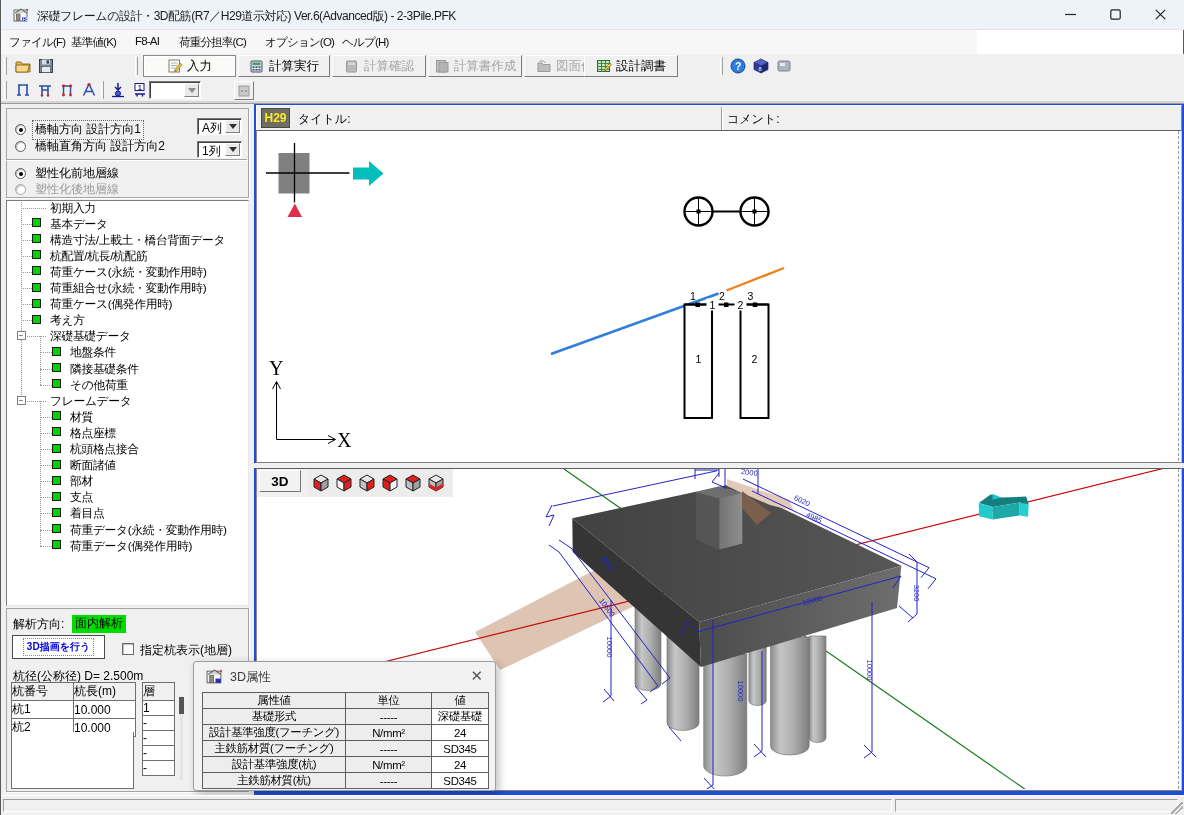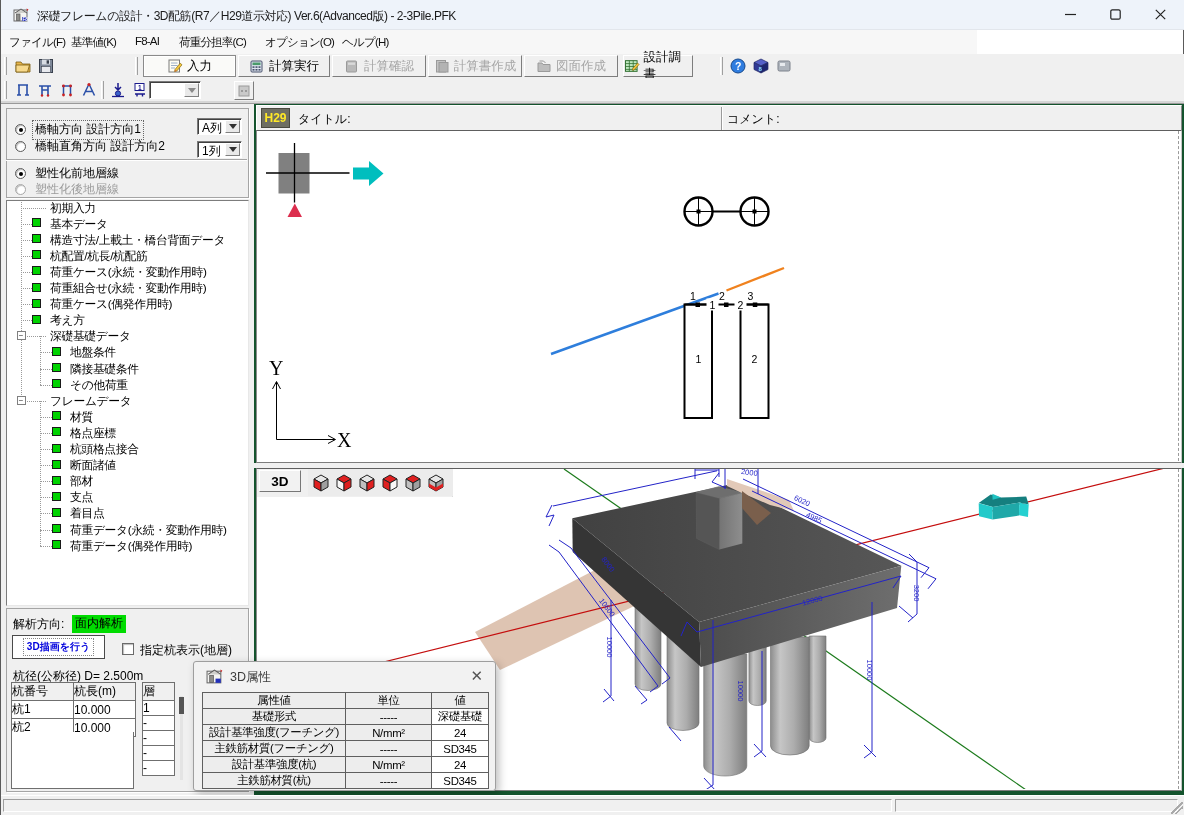--- a/index.html
+++ b/index.html
@@ -58,21 +58,21 @@
 #ptable{position:absolute;left:10px;top:578px}
 #ptable th{background:#f0f0f0;width:62px;height:14px}
 #ptable td{background:#fff;height:15px;white-space:nowrap}
 #ptablefill{position:absolute;left:10px;top:628px;width:123px;height:57px;background:#fff;border:1px solid #6f6f6f;border-top:none}
 #ltable{position:absolute;left:141px;top:578px}
 #ltable th{background:#f0f0f0;width:32px;height:14px}
 #ltable td{background:#fff;height:15px}
 #lslider{position:absolute;left:179px;top:592px;width:3px;height:84px;background:#e4e4e4}
 #lthumb{position:absolute;left:178px;top:593px;width:5px;height:17px;background:#555}
 
-#main{position:absolute;left:253px;top:103px;width:931px;height:692px;background:#14532d;border-top:1px solid #9a9a9a}
+#main{position:absolute;left:253px;top:103px;width:931px;height:692px;background:#1d4ed8;border-top:1px solid #9a9a9a}
 #hdrstrip{position:absolute;left:2px;top:1px;width:926px;height:25px;background:#f0f0f0;border:1px solid #fff;border-right:1px solid #8a8a8a;border-bottom:none}
 #badge{position:absolute;left:4px;top:2px;width:29px;height:20px;background:#6e6e62;border:1px solid #49493f;color:#ffe927;font-weight:bold;font-size:12px;text-align:center;line-height:19px}
 #titlelabel{position:absolute;left:41px;top:5px;font-size:12px}
 #hdrdiv{position:absolute;left:464px;top:1px;width:2px;height:23px;border-left:1px solid #9a9a9a;border-right:1px solid #fff}
 #commentlabel{position:absolute;left:470px;top:5px;font-size:12px}
 #c2dwrap{position:absolute;left:2px;top:26px;width:926px;height:333px;background:#fff;border-top:1.5px solid #5e5e5e;border-left:1px solid #8a8a8a;border-right:1px solid #c8c8c8;border-bottom:1px solid #7d7d7d}
 #splitter{position:absolute;left:0px;top:359px;width:931px;height:5px;background:#f0f0f0}
 #c3dwrap{position:absolute;left:2px;top:364px;width:926px;height:323px;background:#fff;border-top:1.5px solid #5e5e5e;border-left:1px solid #8a8a8a;border-right:1px solid #c8c8c8;border-bottom:1px solid #7d7d7d}
 #d3toolbar{position:absolute;left:0px;top:0px;width:196px;height:28px;background:#f0f0f0;border-right:1px solid #dcdcdc}
 #btn3d{position:absolute;left:2px;top:1px;width:42px;height:22px;background:#f2f2f2;border-top:1px solid #fff;border-left:1px solid #fff;border-right:1px solid #777;border-bottom:1px solid #777;font-weight:bold;font-size:13.5px;text-align:center;line-height:21px}
@@ -192,21 +192,21 @@
       </svg>
       <span>計算書作成</span>
     </div>
     <div class="tbtn disabled" style="left:523px;width:94px">
       <svg class="ico16" viewBox="0 0 16 16">
         <path d="M2 5 h4 l1 1.5 H14 v7 H2 z" fill="#bdbdbd" stroke="#9a9a9a"></path>
           <path d="M3.5 3 l4 0 2 2" fill="none" stroke="#9a9a9a"></path>
       </svg>
       <span>図面作成</span>
     </div>
-    <div class="tbtn" style="left:622px;width:70px">
+    <div class="tbtn" style="left:583px;width:94px">
       <svg class="ico16" viewBox="0 0 16 16">
         <rect x="1.5" y="2.5" width="12" height="11" fill="#bfe8bf" stroke="#2e6e2e"></rect>
         <path d="M1.5 5.5 h12 M1.5 8.5 h12 M1.5 11.5 h12 M5.5 2.5 v11 M9.5 2.5 v11" stroke="#2e6e2e" stroke-width=".8"></path>
         <path d="M9 10.5 L14 5 L15.5 6.5 L10.5 12 L8.6 12.4 z" fill="#f3c73d" stroke="#8a6d10" stroke-width=".7"></path>
       </svg>
       <span>設計調書</span>
     </div>
     <div class="grip" style="left:719px"></div>
     <div class="smallbtn" style="left:726px">
       <svg class="ico16" viewBox="0 0 16 16">

